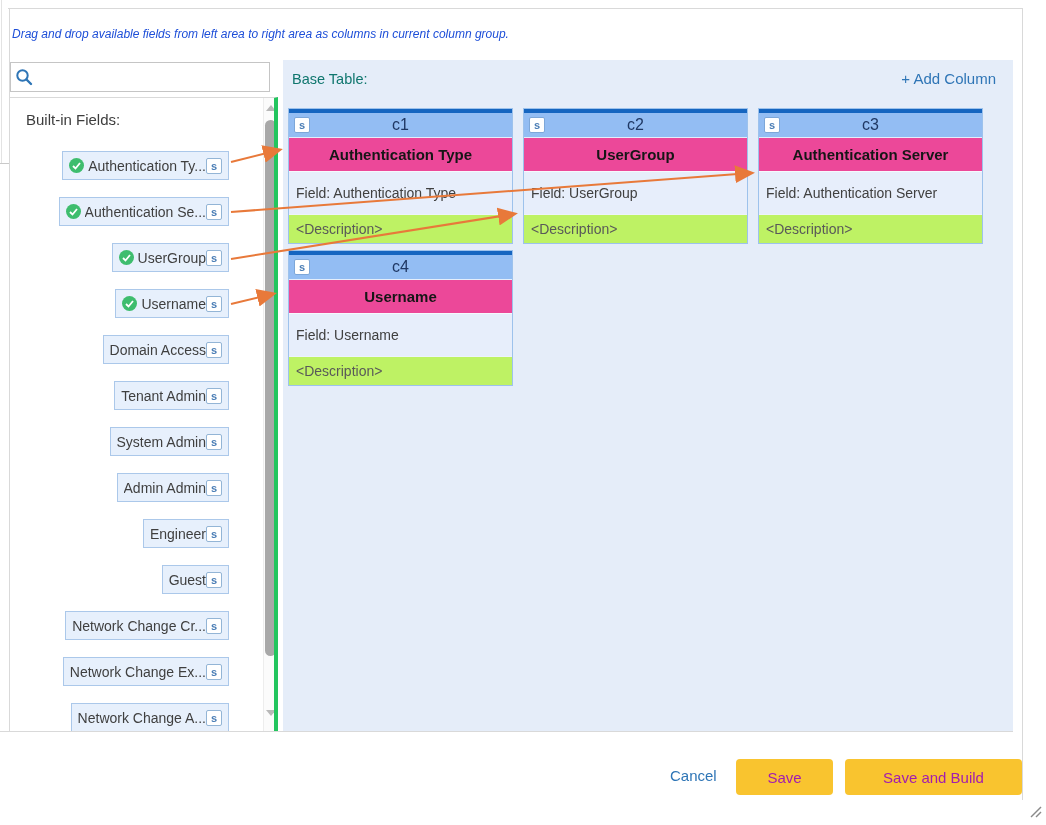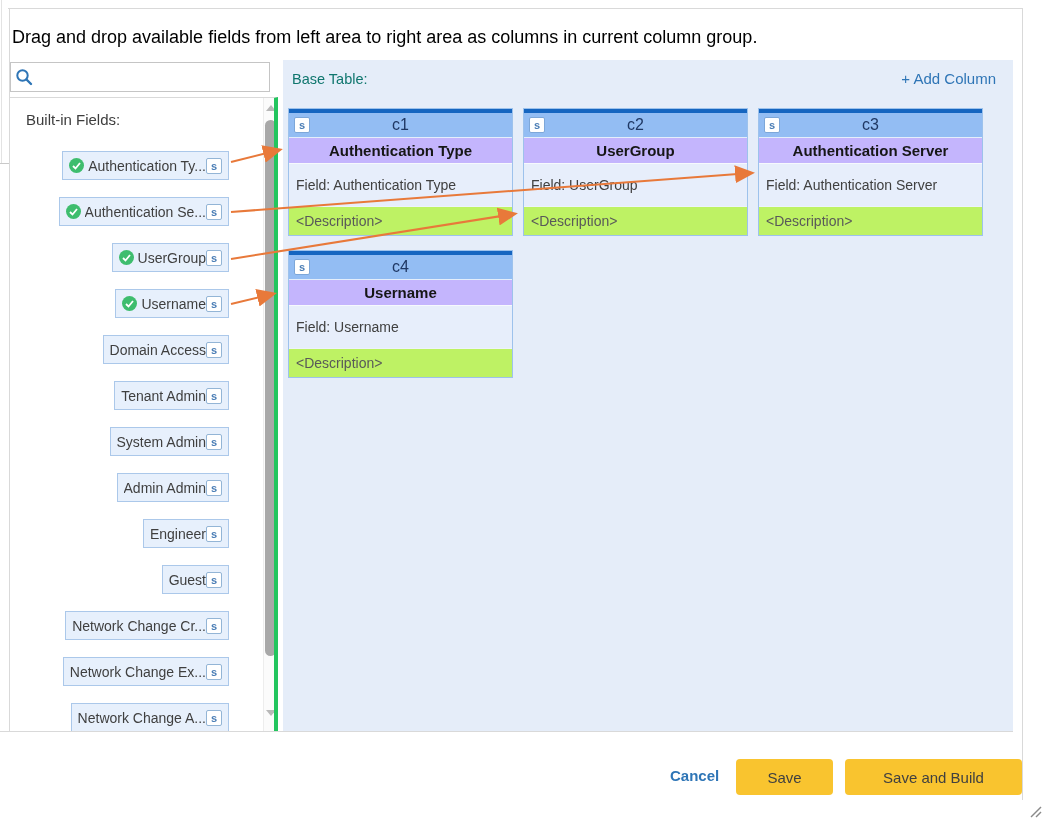--- a/index.html
+++ b/index.html
@@ -9,21 +9,21 @@
 
   
   .line { position: absolute; background: #d9d9d9; }
   #top-border    { left: 8px;  top: 8px;   width: 1014px; height: 1px; }
   #right-border  { left: 1022px; top: 8px; width: 1px; height: 792px; }
   #left-border   { left: 9px;  top: 8px;   width: 1px; height: 723px; }
   #bottom-border { left: 0px;  top: 731px; width: 1013px; height: 1px; }
   #edge-v        { left: 1px;  top: 0px;   width: 1px; height: 163px; background:#e3e3e3; }
   #edge-h        { left: 0px;  top: 163px; width: 9px; height: 1px; background:#c9c9c9; }
 
-  #instruction { position: absolute; left: 12px; top: 27px; font-size: 18px; color: #000000; }
+  #instruction { position: absolute; left: 12px; top: 27px; font-size: 12px; font-style: italic; color: #1d4ed8; }
 
   
   #search-box { position: absolute; left: 10px; top: 62px; width: 260px; height: 30px;
     border: 1px solid #c5c5c5; background: #fff; display: flex; align-items: center; }
   #search-input { flex: 1; border: none; outline: none; font-family: inherit; font-size: 15px;
     font-style: italic; color: #8a8a8a; padding: 0 6px 0 10px; background: transparent; }
   #search-icon { width: 26px; display: flex; align-items: center; justify-content: center; cursor: pointer; }
 
   
   #field-list { position: absolute; left: 10px; top: 97px; width: 268px; height: 634px;
@@ -49,33 +49,33 @@
   #right-panel { position: absolute; left: 283px; top: 60px; width: 730px; height: 671px; background: #e5edf9; }
   #base-table-label { position: absolute; left: 9px; top: 11px; font-size: 14.5px; color: #0f766e; }
   #add-column { position: absolute; right: 17px; top: 10px; font-size: 15px; color: #2e75b6; cursor: pointer; text-decoration: none; }
 
   
   .card { position: absolute; width: 225px; background: #fafbfd; border: 1px solid #9dc2ec; cursor: pointer; }
   .card-topbar { height: 4px; background: #1565c0; }
   .card-header { position: relative; height: 24px; background: #93bdf3; display: flex; align-items: center; justify-content: center; }
   .card-header .s-badge { position: absolute; left: 5px; top: 4px; border-color: #7da7d9; }
   .card-id { font-size: 16px; color: #1f3864; }
-  .card-name { height: 26px; background: #c4b5fd; border-top: 1px solid #e4eefb; font-size: 15px; font-weight: bold;
+  .card-name { height: 34px; background: #ec4899; border-top: 1px solid #e4eefb; font-size: 15px; font-weight: bold;
     color: #161616; display: flex; align-items: center; justify-content: center; }
   .card-field { height: 43px; background: #e7eefb; border-top: 1px solid #f6f9fd; font-size: 14px; color: #404040;
     display: flex; align-items: center; padding-left: 7px; }
   .card-desc { height: 29px; background: #bef264; border-top: 1px solid #eef3fa; font-size: 14px; color: #595959;
     display: flex; align-items: center; padding-left: 7px; }
 
   #arrows { position: absolute; left: 0; top: 0; pointer-events: none; z-index: 5; }
 
   
-  #cancel-link { position: absolute; left: 670px; top: 767px; font-size: 15px; color: #2e75b6; cursor: pointer; font-weight: bold; }
+  #cancel-link { position: absolute; left: 670px; top: 767px; font-size: 15px; color: #2e75b6; cursor: pointer; }
   .yellow-btn { position: absolute; top: 759px; height: 36px; background: #f9c42f; border: none; border-radius: 4px;
-    font-family: inherit; font-size: 15px; color: #404040; cursor: pointer; }
+    font-family: inherit; font-size: 15px; color: #a21caf; cursor: pointer; }
   #save-btn { left: 736px; width: 97px; }
   #save-build-btn { left: 845px; width: 177px; }
 
   #resize-grip { position: absolute; left: 1027px; top: 803px; cursor: nwse-resize; }
 </style>
 </head>
 <body>
 
 <div id="root">
 

